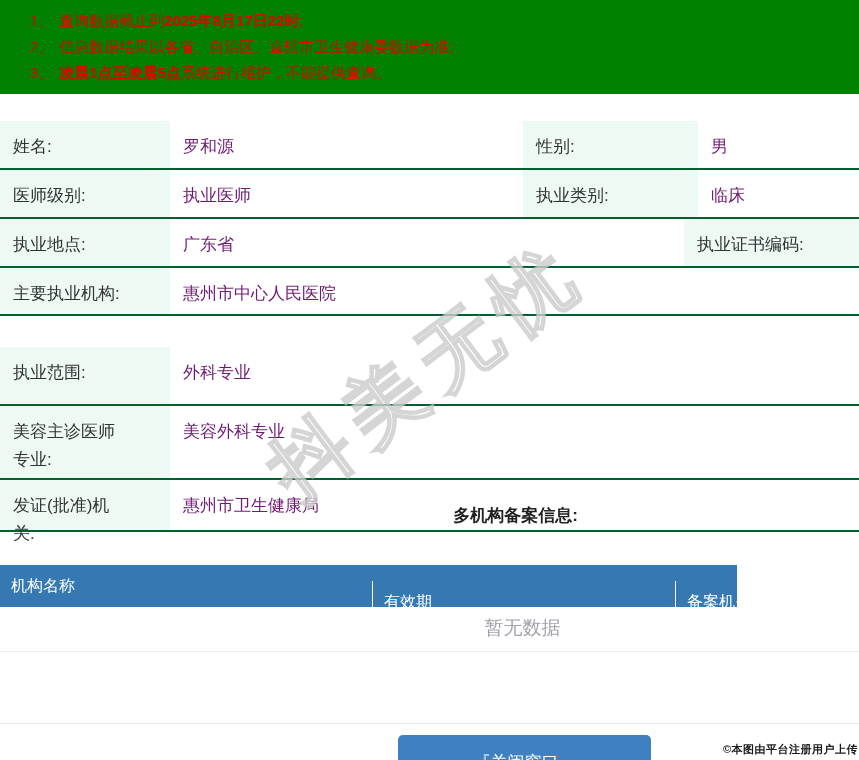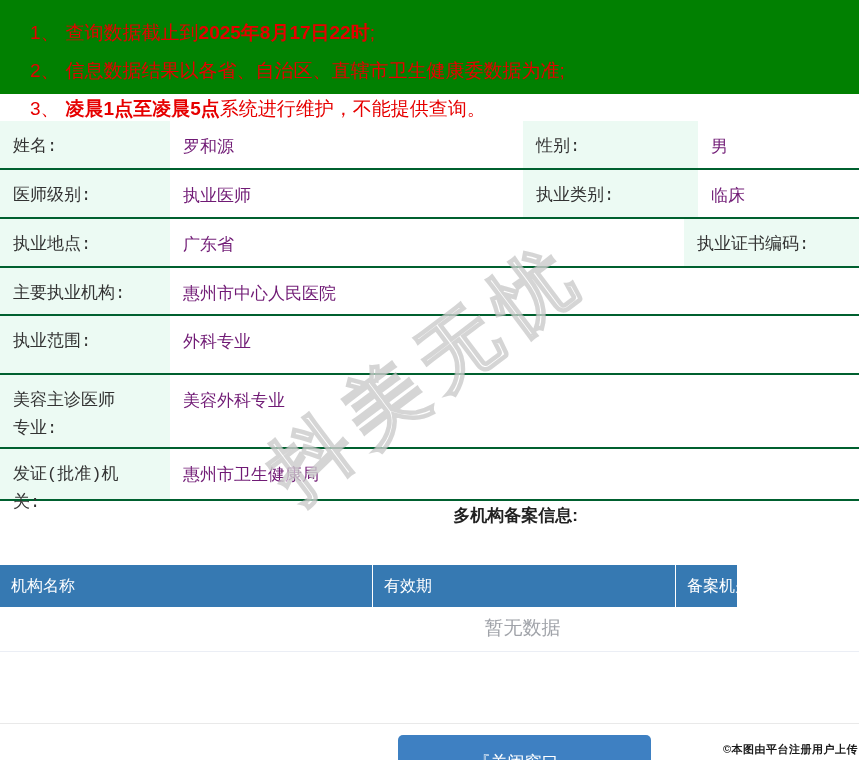--- a/index.html
+++ b/index.html
@@ -2,47 +2,47 @@
 <html><head>
 <meta charset="utf-8">
 <style>
   html,body{margin:0;padding:0;background:#fff;}
   .page{position:relative;width:859px;height:760px;overflow:hidden;background:#fff;
         font-family:"Liberation Sans","DejaVu Sans",sans-serif;color:#333;}
 
   
   .banner{position:absolute;top:0;left:0;width:859px;height:94px;background:#018001;
           box-sizing:border-box;padding:8px 0 0 30px;}
-  .notice-line{line-height:26px;font-size:19px;color:#e60000;white-space:nowrap;margin-top:12px;}
+  .notice-line{line-height:26px;font-size:15px;color:#e60000;white-space:nowrap;}
   .notice-line b{font-weight:bold;}
   .notice-num{margin-right:6px;}
 
   
   .info-table{position:absolute;top:121px;left:0;width:859px;}
   .info-row{display:flex;align-items:flex-start;border-bottom:2px solid #00602f;
             box-sizing:border-box;}
   .cell{box-sizing:border-box;padding-top:12px;line-height:28px;font-size:17px;}
   .cell.label{background:#ecfaf3;color:#333;padding-left:13px;padding-right:40px;
-              align-self:stretch;font-family:Liberation Mono, monospace;}
+              align-self:stretch;}
   .cell.value{color:#701a75;padding-left:13px;}
   .w1{width:170px;flex:0 0 170px;}
   .v1{flex:1 1 auto;}
   .w2{width:175px;flex:0 0 175px;}
   .v2{width:161px;flex:0 0 161px;padding-left:14px;}
 
   
   .section-title{position:absolute;top:504px;left:1px;width:859px;box-sizing:border-box;
                  padding-left:170px;text-align:center;font-size:17px;font-weight:bold;color:#222;}
 
   
   .reg-header{position:absolute;top:565px;left:0;width:737px;height:42px;
               background:#3679b2;display:flex;}
   .reg-th{box-sizing:border-box;color:#fff;font-size:16px;line-height:42px;
           padding-left:11px;white-space:nowrap;}
-  .reg-th + .reg-th{border-left:1px solid #ffffff;}
+  .reg-th + .reg-th{border-left:1px solid #ffffff;margin-top:16px;}
   .th1{width:372px;flex:0 0 372px;}
   .th2{width:303px;flex:0 0 303px;}
   .th3{width:184px;flex:0 0 184px;}
   .empty-row{position:absolute;top:607px;left:0;width:859px;height:45px;
              box-sizing:border-box;border-bottom:1px solid #ebeef5;
              padding-left:186px;text-align:center;line-height:42px;
              font-size:19px;color:#a0a3a9;}
 
   
   .footer-line{position:absolute;top:723px;left:0;width:859px;height:0;
@@ -87,21 +87,21 @@
       </div>
       <div class="info-row" style="height: 49px;">
         <div class="cell label w1">执业地点:</div>
         <div class="cell value v1">广东省</div>
         <div class="cell label w2">执业证书编码:</div>
       </div>
       <div class="info-row" style="height: 48px;">
         <div class="cell label w1">主要执业机构:</div>
         <div class="cell value v1">惠州市中心人民医院</div>
       </div>
-      <div class="info-row" style="height: 59px;">
+      <div class="info-row" style="height: 59px; margin-top: 31px;">
         <div class="cell label w1">执业范围:</div>
         <div class="cell value v1">外科专业</div>
       </div>
       <div class="info-row" style="height: 74px;">
         <div class="cell label w1">美容主诊医师专业:</div>
         <div class="cell value v1">美容外科专业</div>
       </div>
       <div class="info-row" style="height: 52px;">
         <div class="cell label w1">发证(批准)机关:</div>
         <div class="cell value v1">惠州市卫生健康局</div>

